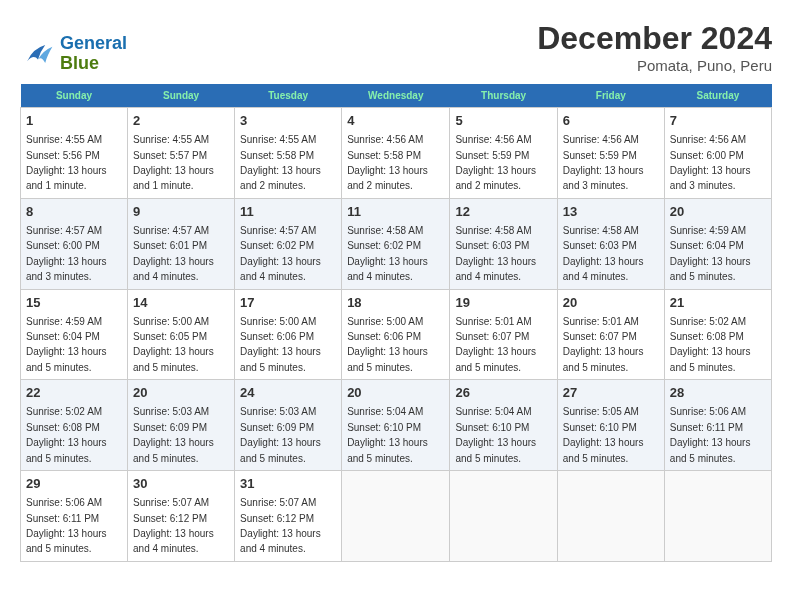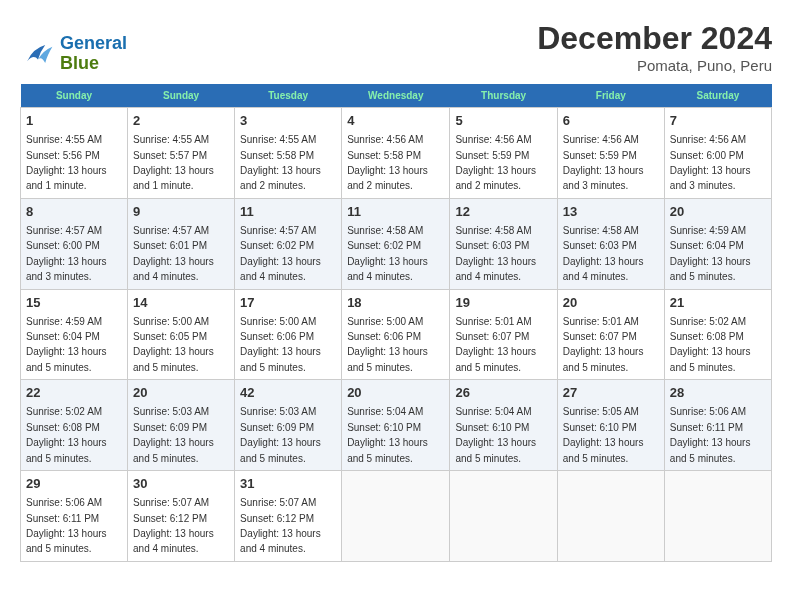--- a/index.html
+++ b/index.html
@@ -215,21 +215,21 @@
       <tr>
         <td>
         <span class="day-num">22</span>
         <span class="day-info">Sunrise: 5:02 AM<br>Sunset: 6:08 PM<br>Daylight: 13 hours and 5 minutes.</span>
       </td>
         <td>
         <span class="day-num">20</span>
         <span class="day-info">Sunrise: 5:03 AM<br>Sunset: 6:09 PM<br>Daylight: 13 hours and 5 minutes.</span>
       </td>
         <td>
-        <span class="day-num">42</span>
+        <span class="day-num">24</span>
         <span class="day-info">Sunrise: 5:03 AM<br>Sunset: 6:09 PM<br>Daylight: 13 hours and 5 minutes.</span>
       </td>
         <td>
         <span class="day-num">20</span>
         <span class="day-info">Sunrise: 5:04 AM<br>Sunset: 6:10 PM<br>Daylight: 13 hours and 5 minutes.</span>
       </td>
         <td>
         <span class="day-num">26</span>
         <span class="day-info">Sunrise: 5:04 AM<br>Sunset: 6:10 PM<br>Daylight: 13 hours and 5 minutes.</span>
       </td>

